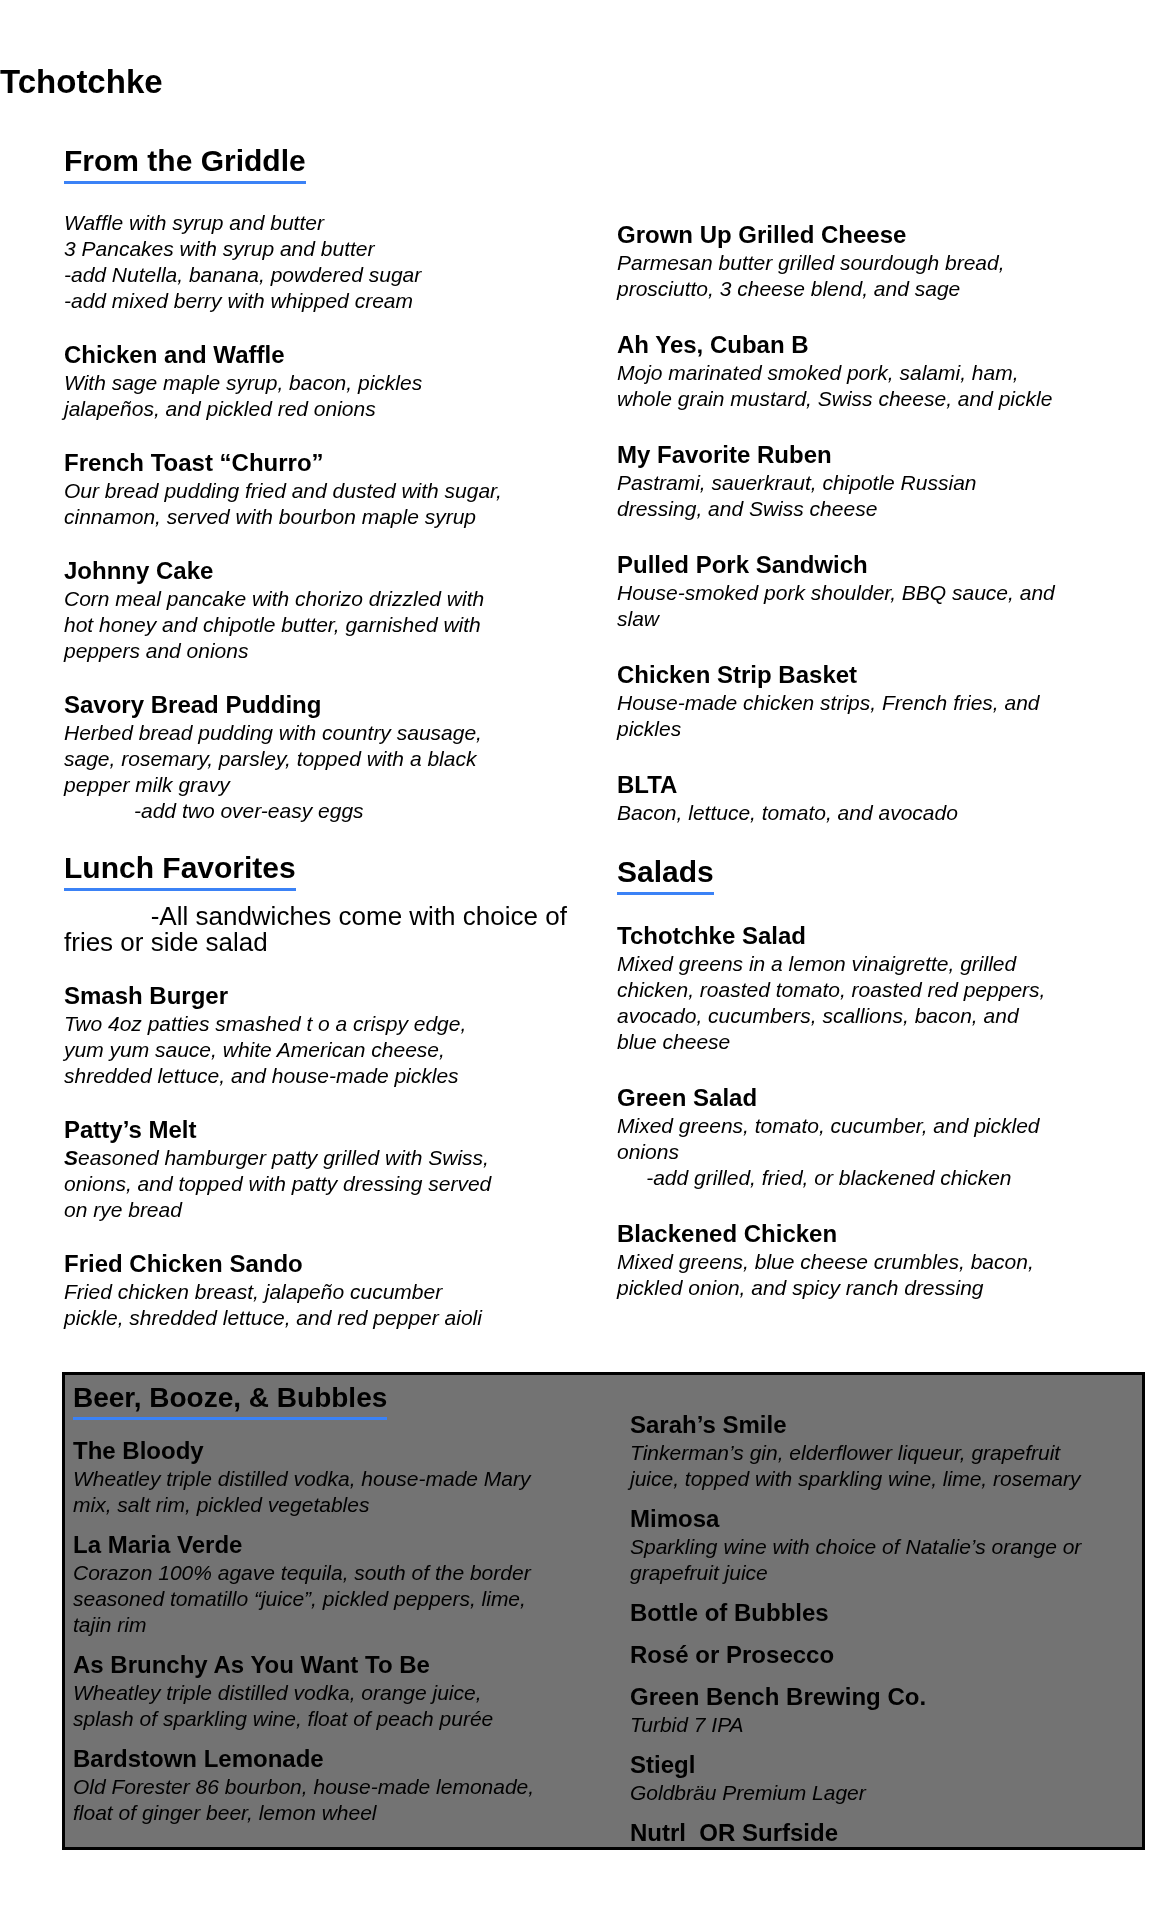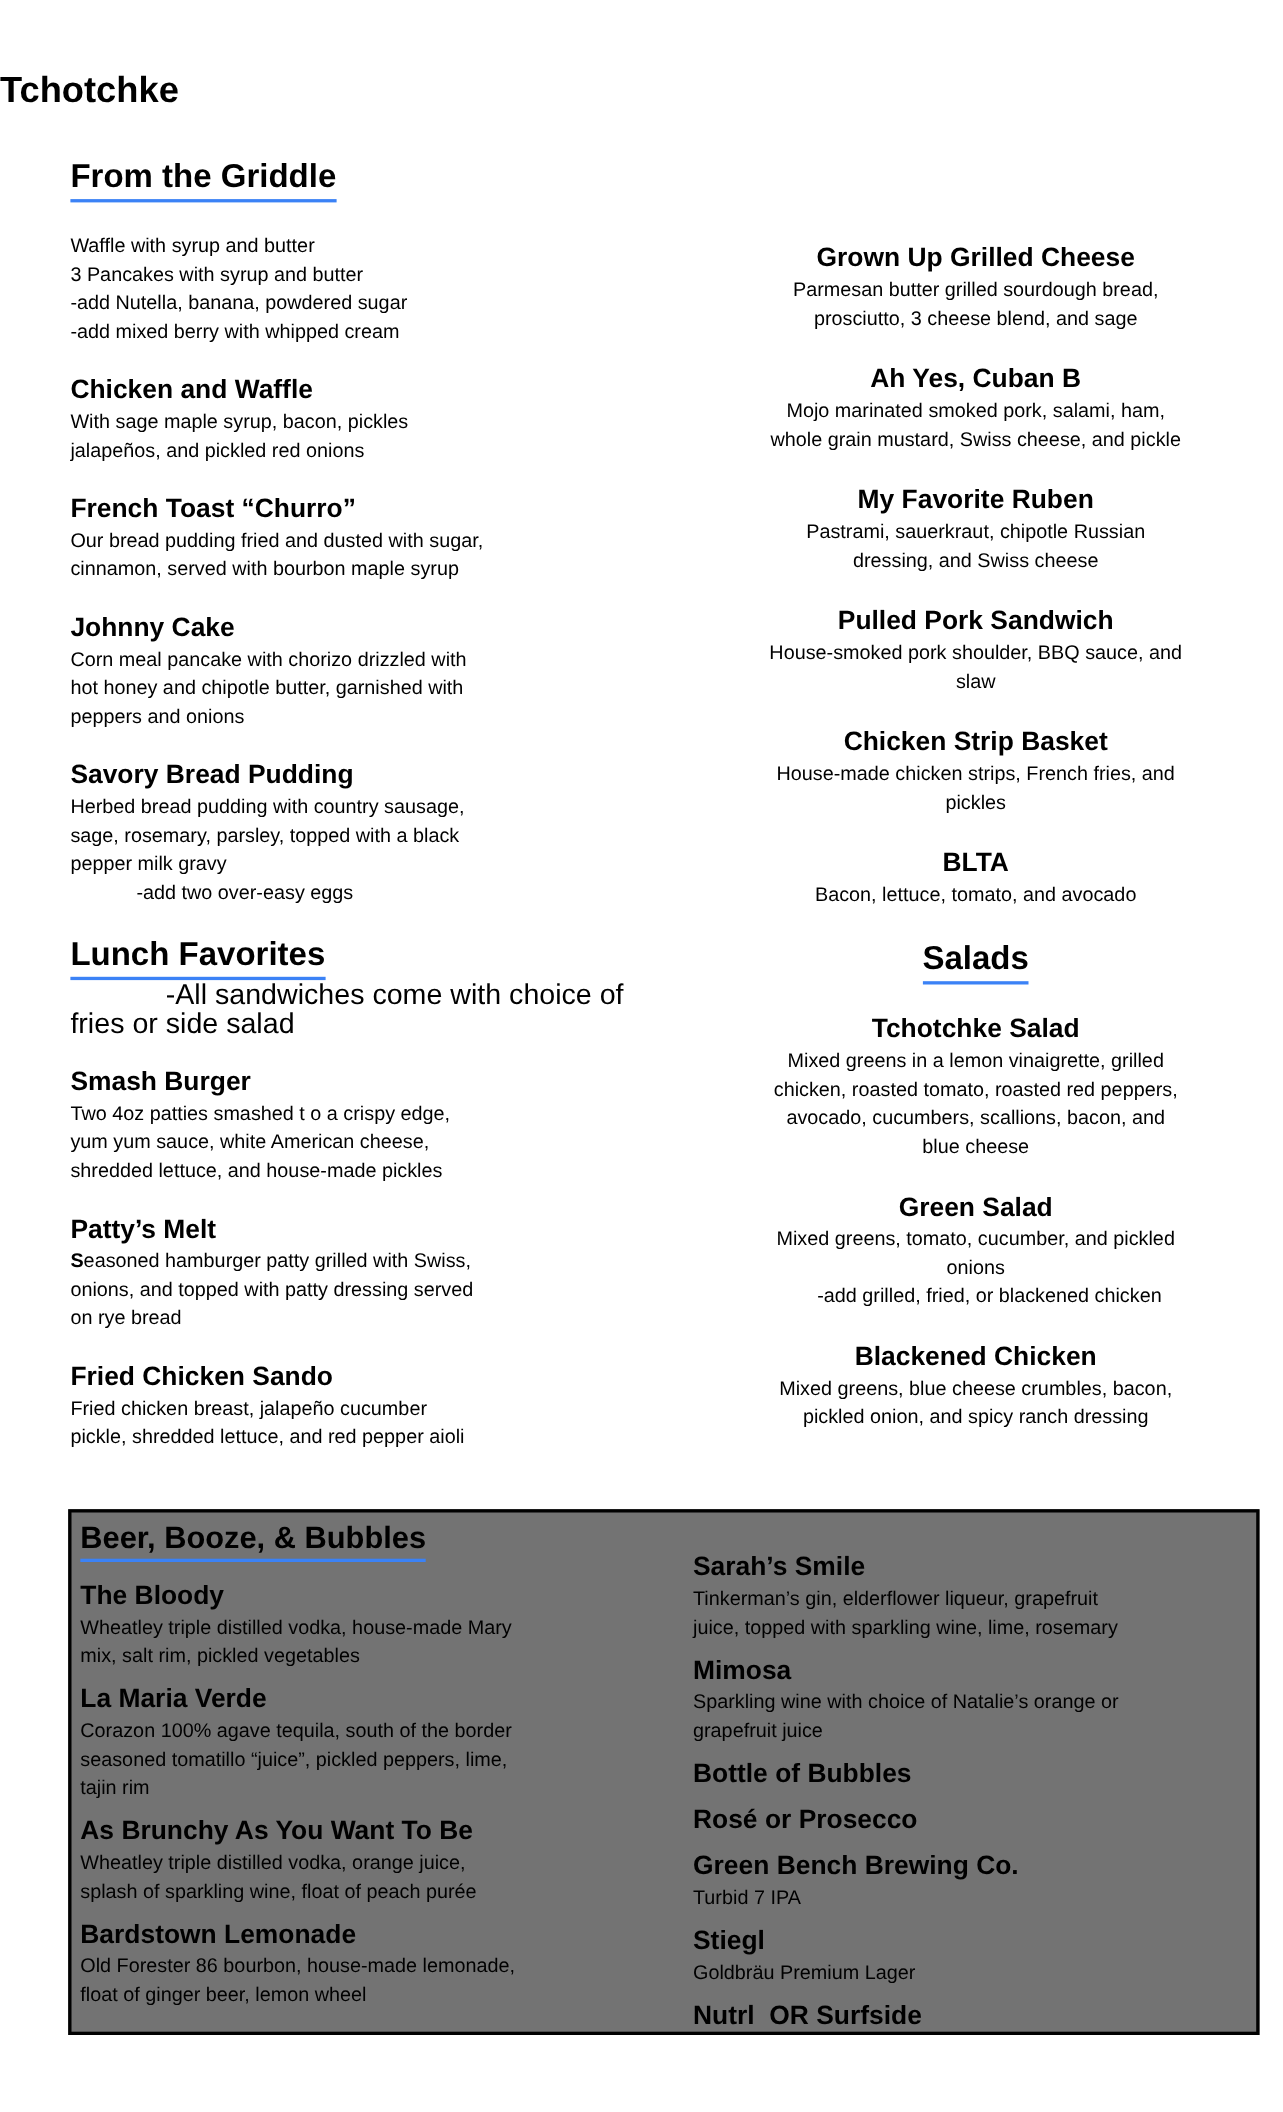--- a/index.html
+++ b/index.html
@@ -9,30 +9,30 @@
     font-family:"Liberation Sans", sans-serif;
     overflow:hidden;
   }
   .title{
     position:absolute;top:62px;left:0;width:1018px;
     margin:0;text-align:left;
     font-size:33px;font-weight:bold;line-height:40px;
   }
   .col{position:absolute;}
   .col-left{left:64px;top:143px;width:535px;}
-  .col-right{left:617px;top:220px;width:540px;text-align:center;}
+  .col-right{left:617px;top:220px;width:540px;}
   h2.sec{margin:0 0 26px 0;font-size:30px;font-weight:bold;line-height:36px;}
   h2.sec .u{display:inline-block;border-bottom:3px solid #3b82f6;padding-bottom:2px;}
-  h2.sec.tight{margin-bottom:0;}
+  h2.sec.tight{margin-bottom:12px;}
   .note{font-size:26px;line-height:26px;white-space:pre;}
   .notes{margin:0 0 26px 0;}
   .item{margin:0 0 26px 0;}
   .col-right .item{margin-bottom:28px;}
   .item .name{font-size:24px;font-weight:bold;line-height:30px;white-space:pre;}
-  .line{font-size:18px;line-height:26px;white-space:pre;}
+  .line{font-size:21px;line-height:26px;white-space:pre;font-style:italic;}
   .lead-bold{font-weight:bold;}
   .bar-box{
     position:absolute;left:62px;top:1372px;
     width:1077px;height:472px;
     border:3px solid #000000;background:#737373;
   }
   .bar-col{position:absolute;}
   .bar-left{left:8px;top:6px;width:545px;}
   .bar-right{left:565px;top:35px;width:505px;}
   .bar-box h2.sec{font-size:28px;line-height:34px;margin-bottom:16px;}

